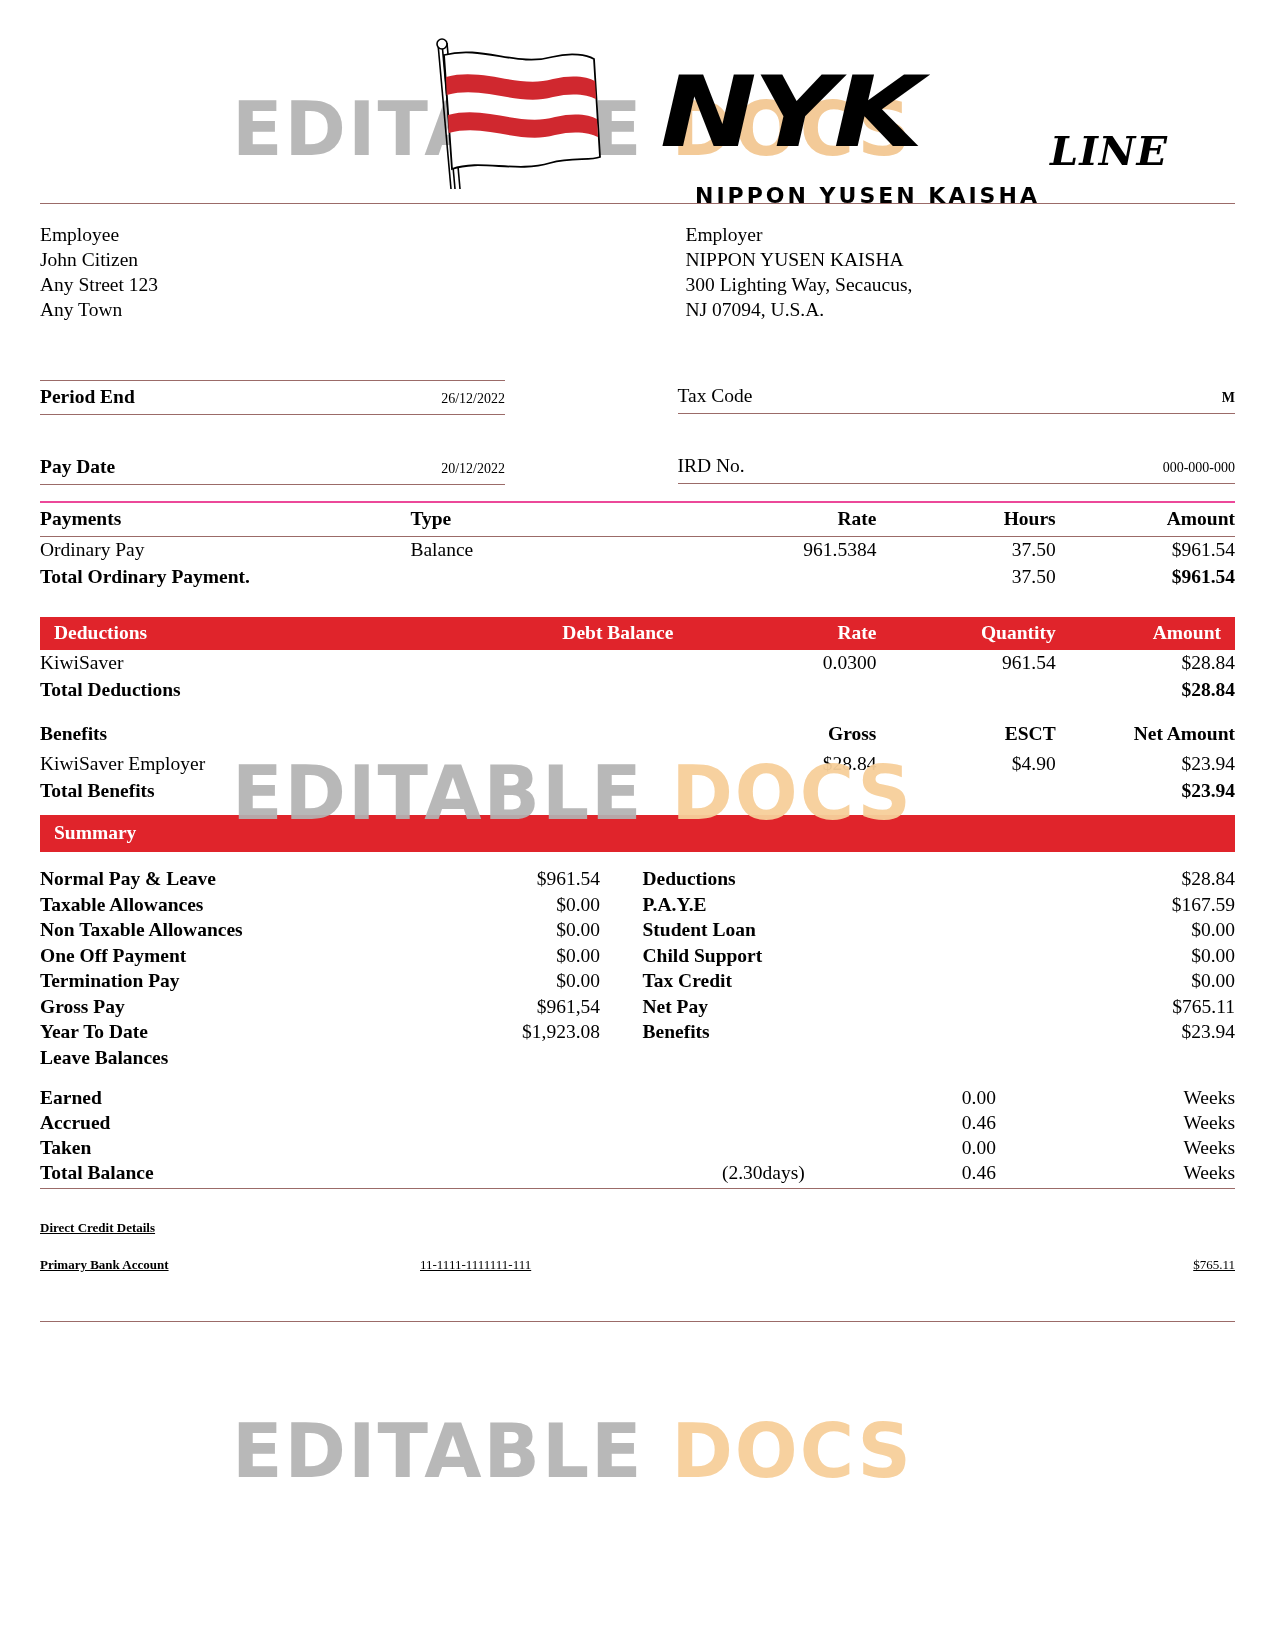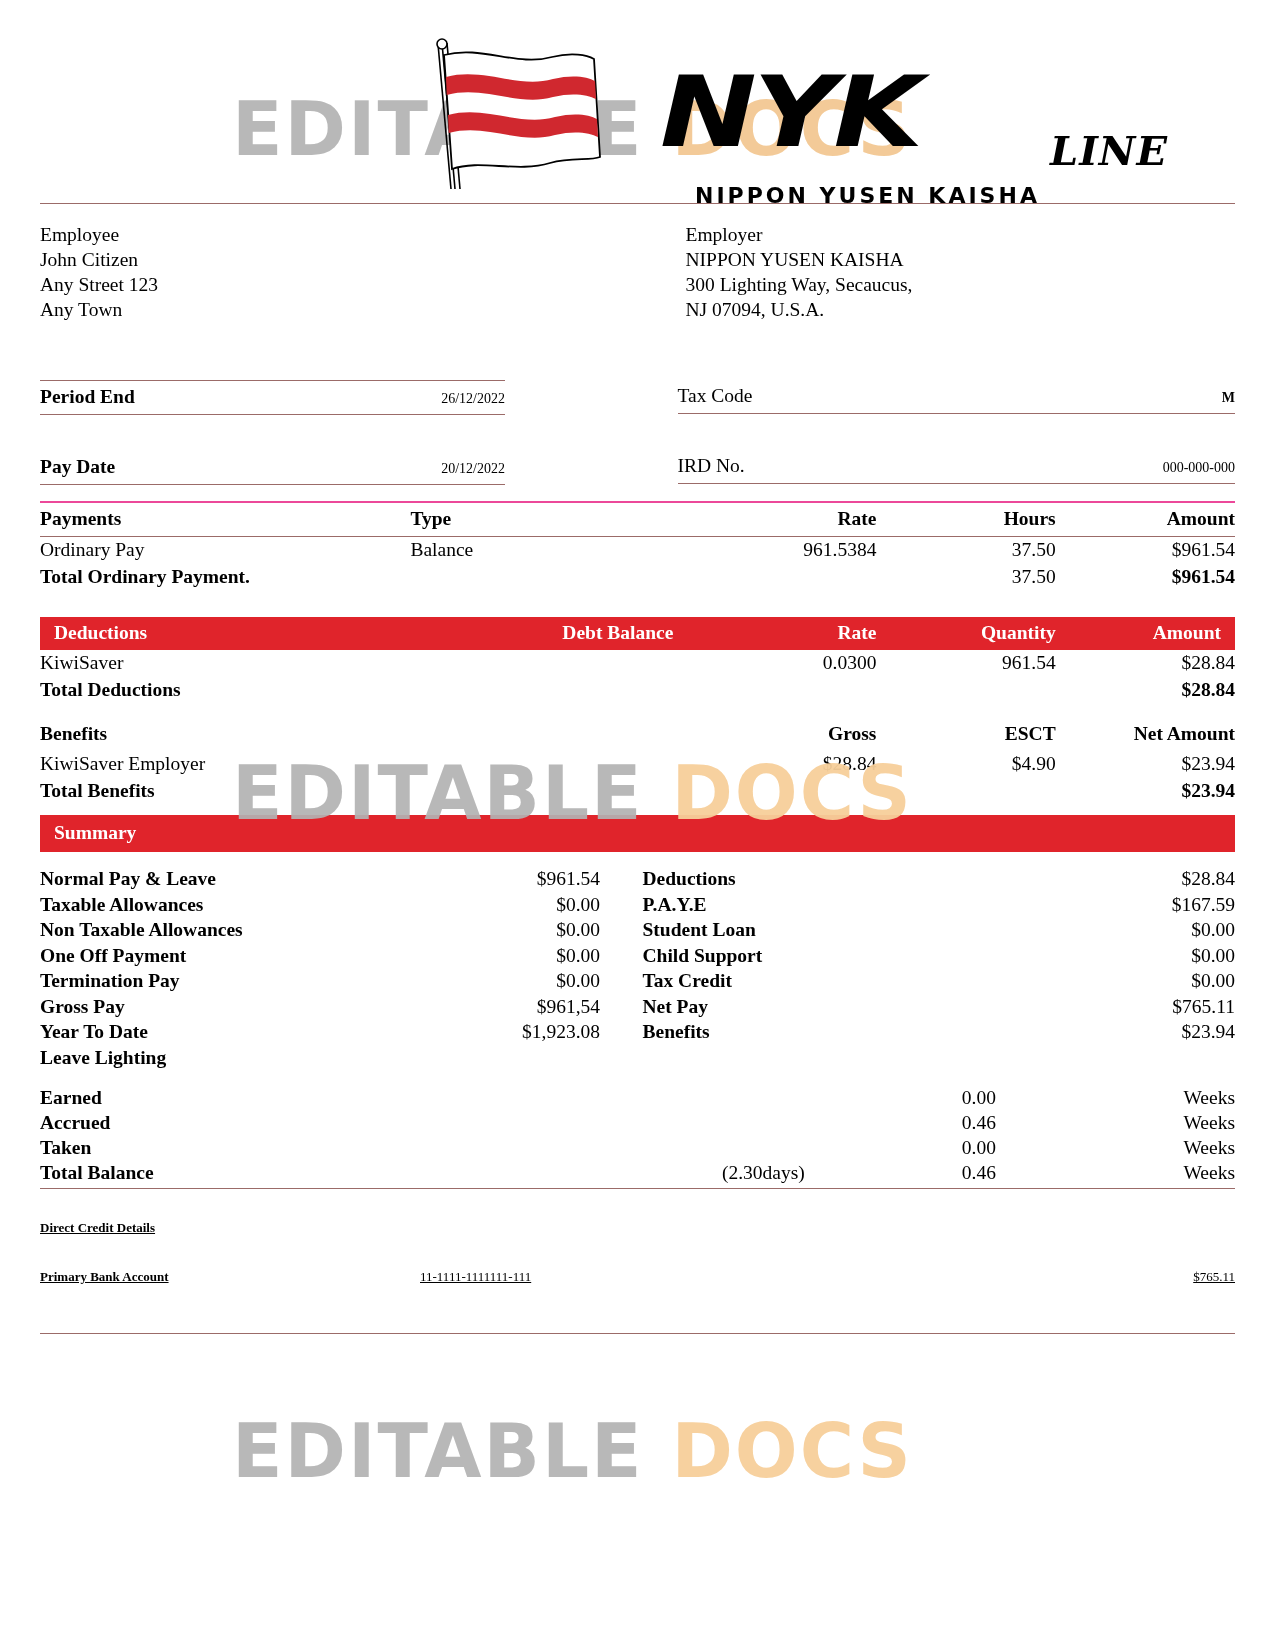--- a/index.html
+++ b/index.html
@@ -145,21 +145,21 @@
   .leave{margin-top:16px;font-size:19.5px;}
   table.leave-tbl{width:100%;border-collapse:collapse;font-size:19.5px;}
   table.leave-tbl td{padding:1px 0 2px 0;}
   td.lv-name{width:47%;padding-left:560px;font-weight:700;}
   td.lv-note{width:17%;text-align:right;}
   td.lv-num{width:16%;text-align:right;}
   td.lv-unit{width:20%;text-align:right;}
 
   .dcd{margin-top:22px;font-size:13px;text-decoration:underline;}
   .dcd-title{font-weight:700;line-height:34px;}
-  .dcd-row{display:flex;align-items:baseline;margin-top:24px;}
+  .dcd-row{display:flex;align-items:baseline;margin-top:12px;}
   .dcd-label{font-weight:700;width:380px;}
   .dcd-acct{flex:1;}
   .dcd-amt{text-align:right;width:180px;}
 
   .bottomrule{margin-top:48px;border-top:1px solid #9b6b68;}
 </style>
 </head>
 <body>
 
 <div class="page">
@@ -391,21 +391,21 @@
           <span class="v">$0.00</span>
         </div>
         <div class="sum-row">
           <span class="k">Gross Pay</span>
           <span class="v">$961,54</span>
         </div>
         <div class="sum-row">
           <span class="k">Year To Date</span>
           <span class="v">$1,923.08</span>
         </div>
-        <div class="leave-title">Leave Lighting</div>
+        <div class="leave-title">Leave Balances</div>
       </div>
 
       <div class="sum-col right">
         <div class="sum-row">
           <span class="k">Deductions</span>
           <span class="v">$28.84</span>
         </div>
         <div class="sum-row">
           <span class="k">P.A.Y.E</span>
           <span class="v">$167.59</span>

